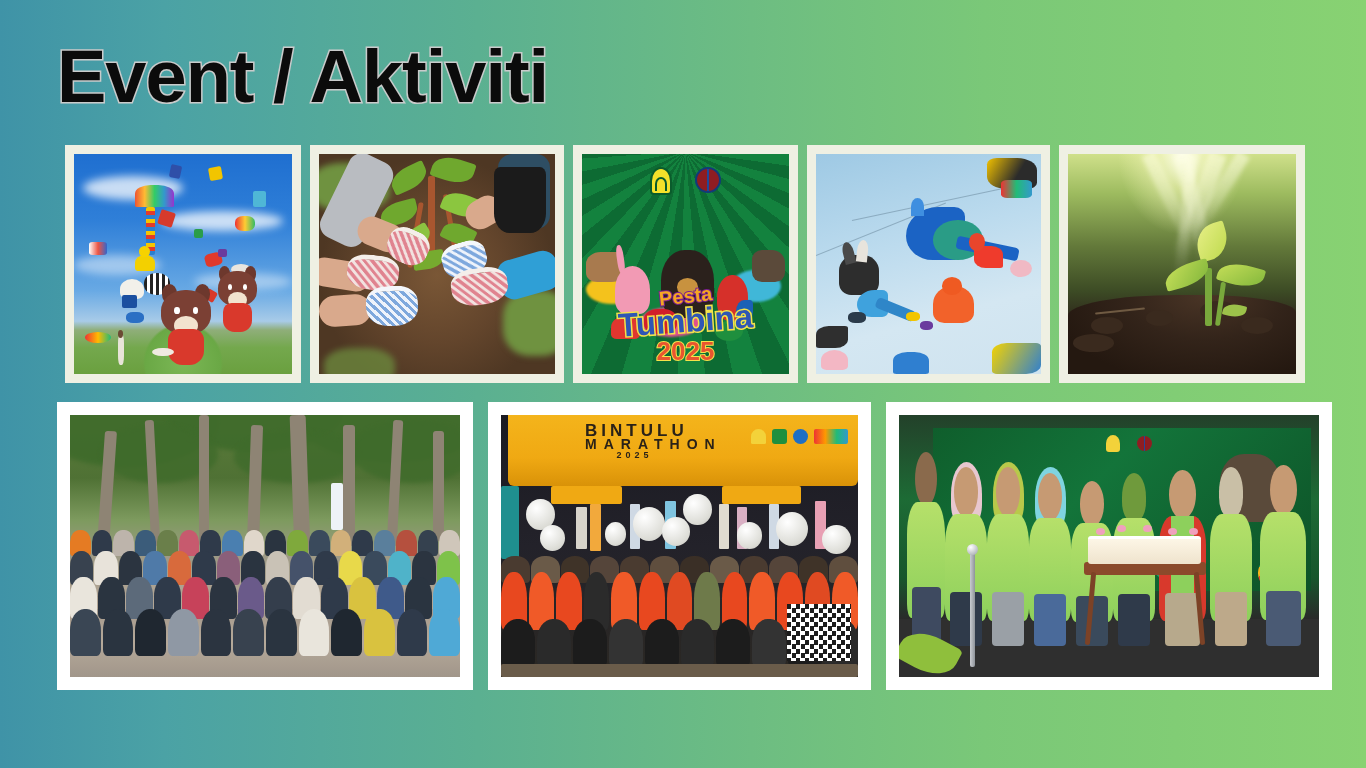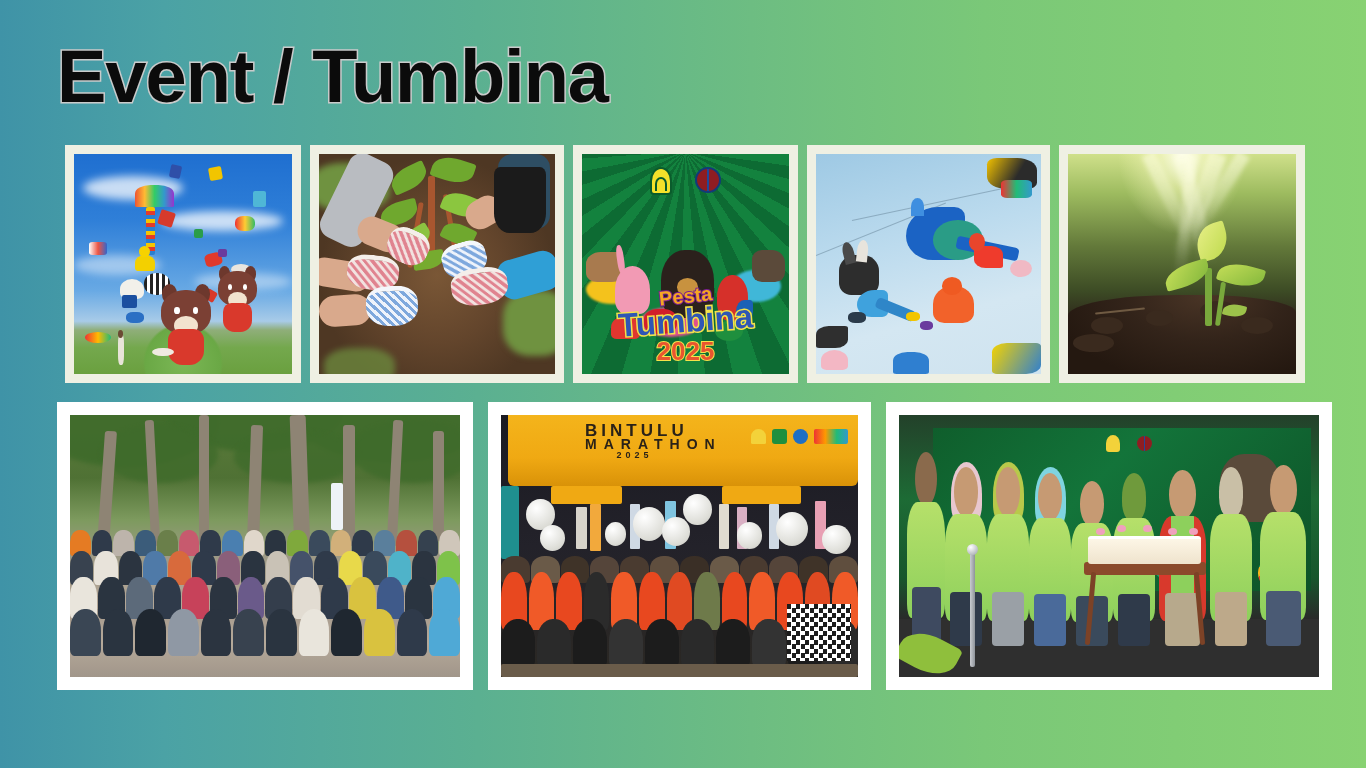--- a/index.html
+++ b/index.html
@@ -154,21 +154,21 @@
   .tleg{ position:absolute; width:5px; background:#7c4226; border-radius:2px; }
   .cake{ position:absolute; background:linear-gradient(180deg,#fdf6e6,#efe3cd); border-radius:3px; border-top:3px solid #fff;}
   .cakeflower{ position:absolute; width:9px; height:7px; background:#f0a0bd; border-radius:50%; }
   .stanchion{ position:absolute; width:5px; background:linear-gradient(90deg,#c9ccd1,#8e9399); border-radius:2px;}
   .stanchion:before{ content:""; position:absolute; top:-7px; left:-3px; width:11px; height:11px; background:radial-gradient(circle at 35% 30%,#fff,#9aa0a6); border-radius:50%;}
   .floor{ position:absolute; left:0; right:0; bottom:0; height:22%; background:#2f2f2f; }
 </style>
 </head>
 <body>
 
-<div id="page-title">Event / Tumbina</div>
+<div id="page-title">Event / Aktiviti</div>
 
 <div class="row" id="row-top">
 
   <div class="frame cream" style="width:236px;height:238px;">
     <div class="photo p-kitefest">
       <div class="cloud" style="left:4%;top:10%;width:46%;height:11%;"></div>
       <div class="cloud" style="left:40%;top:26%;width:56%;height:9%;"></div>
       <div class="cloud" style="left:0%;top:46%;width:40%;height:9%;opacity:.6;"></div>
       <div class="cloud" style="left:55%;top:54%;width:45%;height:8%;opacity:.55;"></div>
 

